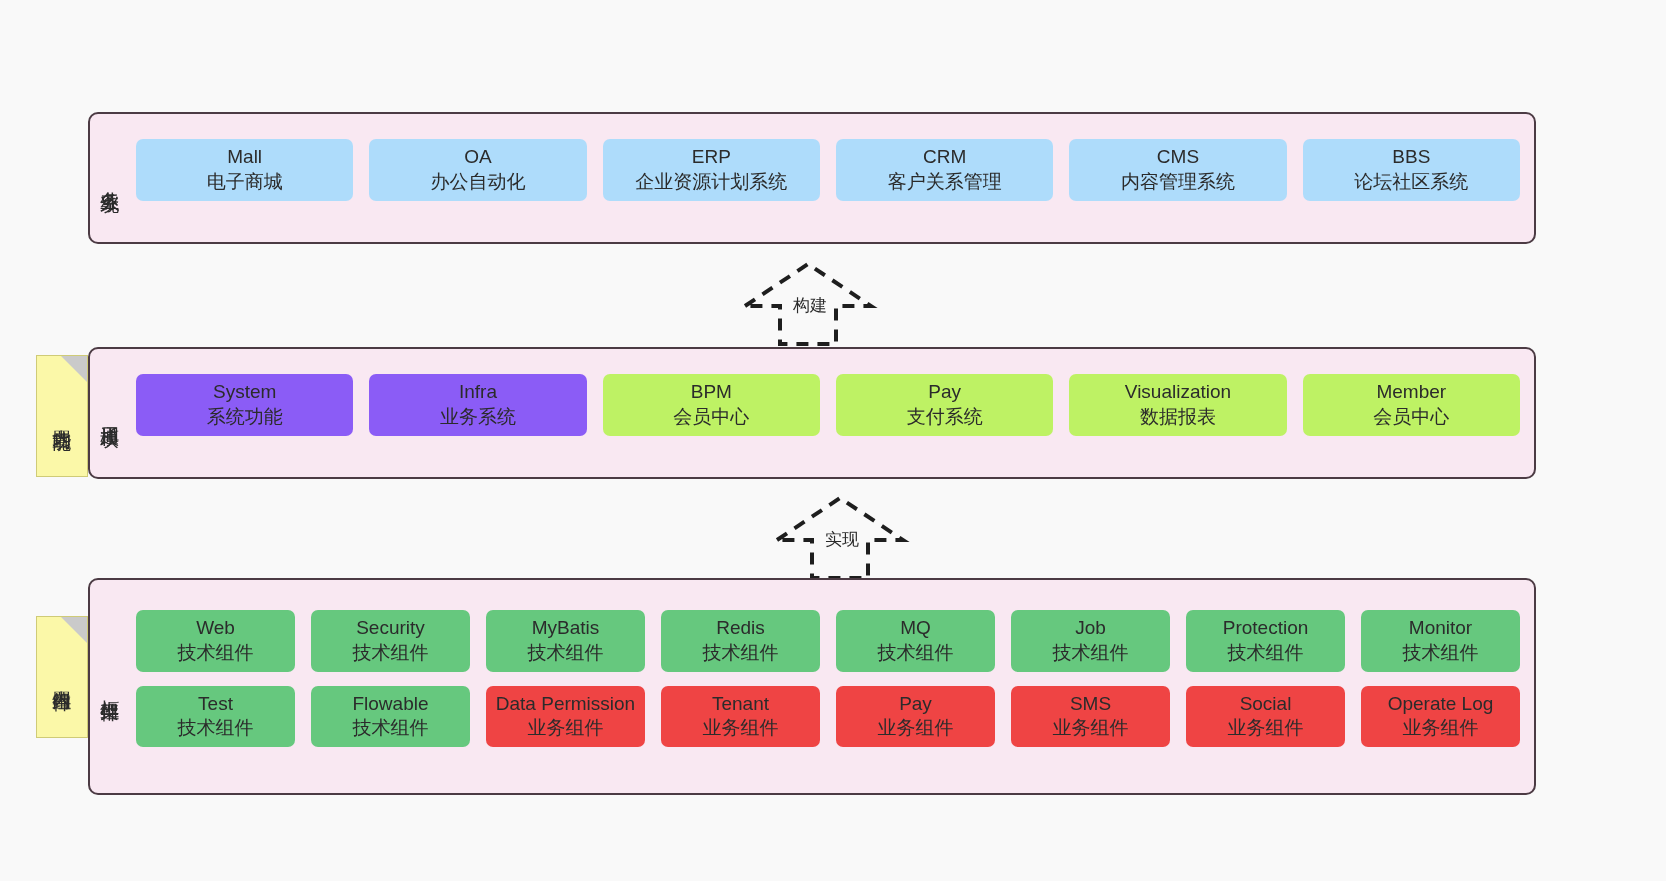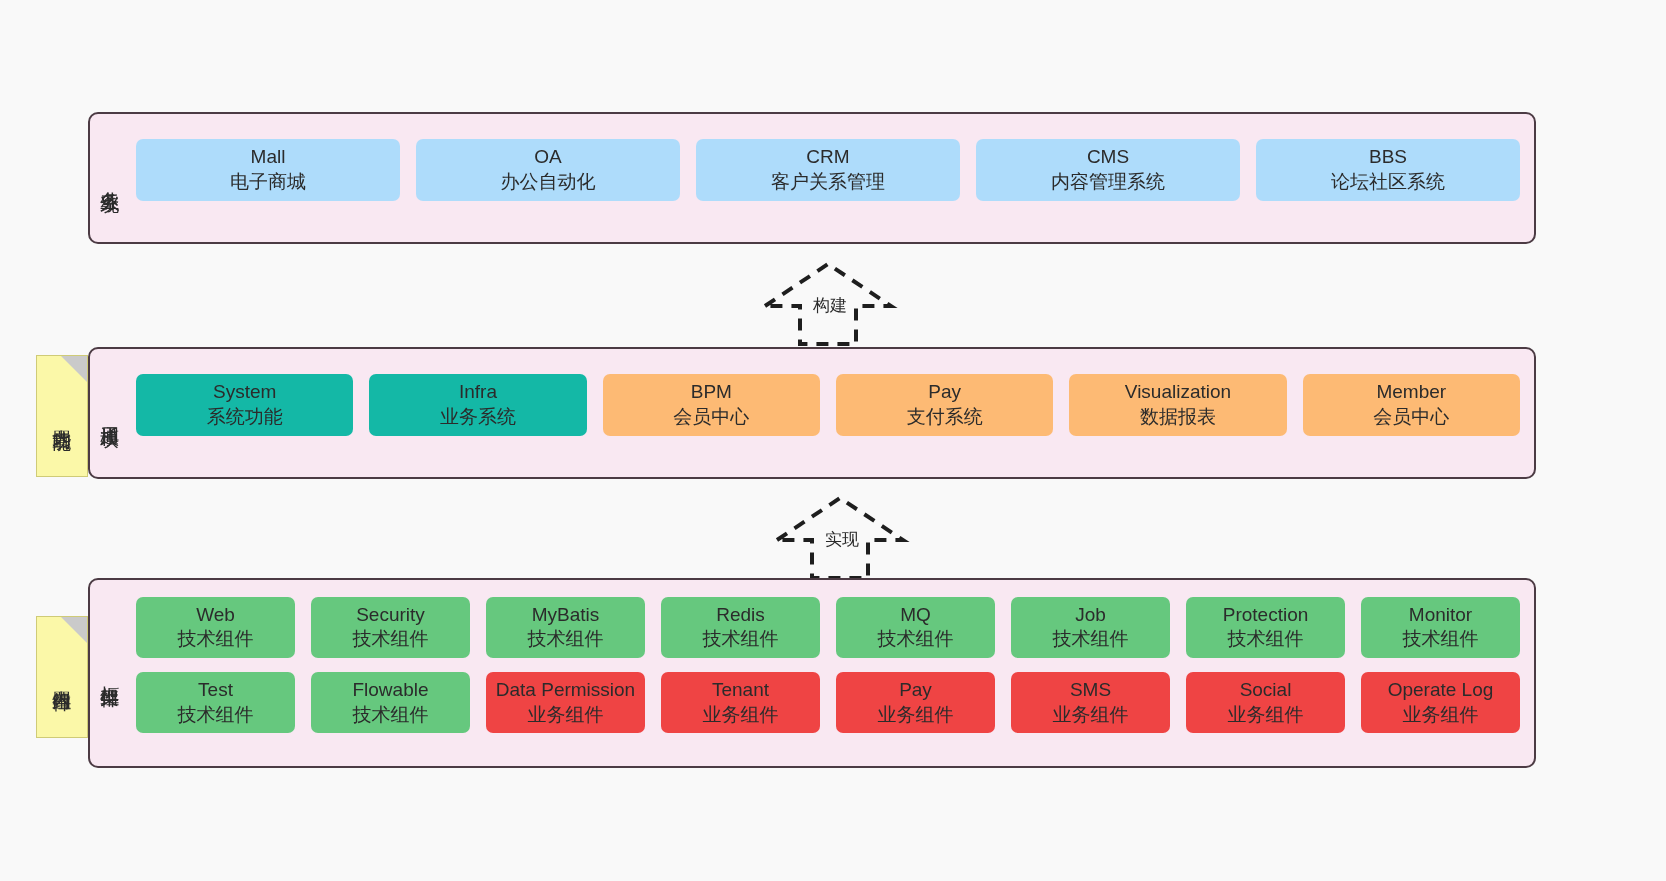--- a/index.html
+++ b/index.html
@@ -62,22 +62,22 @@
     line-height:1.30;
     color:#2B2B2B;
     padding:6px 4px;
     box-sizing:border-box;
   }
   .card .en{display:block;}
   .card .cn{display:block;}
 
   
   .c-blue      {background:#AEDCFB;}
-  .c-red       {background:#14b8a6;}
-  .c-pink      {background:#fdba74;}
+  .c-red       {background:#8b5cf6;}
+  .c-pink      {background:#bef264;}
   .c-green     {background:#66C87E;}
   .c-greenlight{background:#ef4444;}
 
   
   .note{
     position:absolute;
     background:#FBF8A8;
     border:1px solid #CFCB77;
     box-sizing:border-box;
     display:flex;
@@ -123,36 +123,40 @@
     <div class="row">
       <div class="card c-blue">
         <span class="en">Mall</span>
         <span class="cn">电子商城</span>
       </div>
       <div class="card c-blue">
         <span class="en">OA</span>
         <span class="cn">办公自动化</span>
       </div>
       <div class="card c-blue">
+        <span class="en">ERP</span>
+        <span class="cn">企业资源计划系统</span>
+      </div>
+      <div class="card c-blue">
         <span class="en">CRM</span>
         <span class="cn">客户关系管理</span>
       </div>
       <div class="card c-blue">
         <span class="en">CMS</span>
         <span class="cn">内容管理系统</span>
       </div>
       <div class="card c-blue">
         <span class="en">BBS</span>
         <span class="cn">论坛社区系统</span>
       </div>
     </div>
   </div>
 </div>
 
-<div class="connector" style="left:760px;top:258px;width:140px;height:90px;">
+<div class="connector" style="left:740px;top:258px;width:140px;height:90px;">
   <svg width="140" height="90" viewBox="0 0 140 90">
     <path d="M 5 48 L 68 6 L 131 48 L 96 48 L 96 86 L 40 86 L 40 48 Z" fill="none" stroke="#1E1E1E" stroke-width="4" stroke-dasharray="12 9" stroke-linejoin="miter"></path>
   </svg>
   <div class="conn-label" style="top:36px;">构建</div>
 </div>
 
 <div class="note" style="left:36px;top:355px;width:52px;height:122px;">
   <span class="fold"></span>
   <span>内置功能</span>
 </div>
@@ -194,21 +198,21 @@
     <path d="M 5 48 L 68 6 L 131 48 L 96 48 L 96 86 L 40 86 L 40 48 Z" fill="none" stroke="#1E1E1E" stroke-width="4" stroke-dasharray="12 9" stroke-linejoin="miter"></path>
   </svg>
   <div class="conn-label" style="top:36px;">实现</div>
 </div>
 
 <div class="note" style="left:36px;top:616px;width:52px;height:122px;">
   <span class="fold"></span>
   <span>内置组件</span>
 </div>
 
-<div class="layer" style="left:88px;top:578px;width:1448px;height:190px;">
+<div class="layer" style="left:88px;top:578px;width:1448px;height:217px;">
   <div class="layer-title">框架组件</div>
   <div class="layer-body">
 
     <div class="row">
       <div class="card c-green">
         <span class="en">Web</span>
         <span class="cn">技术组件</span>
       </div>
       <div class="card c-green">
         <span class="en">Security</span>

